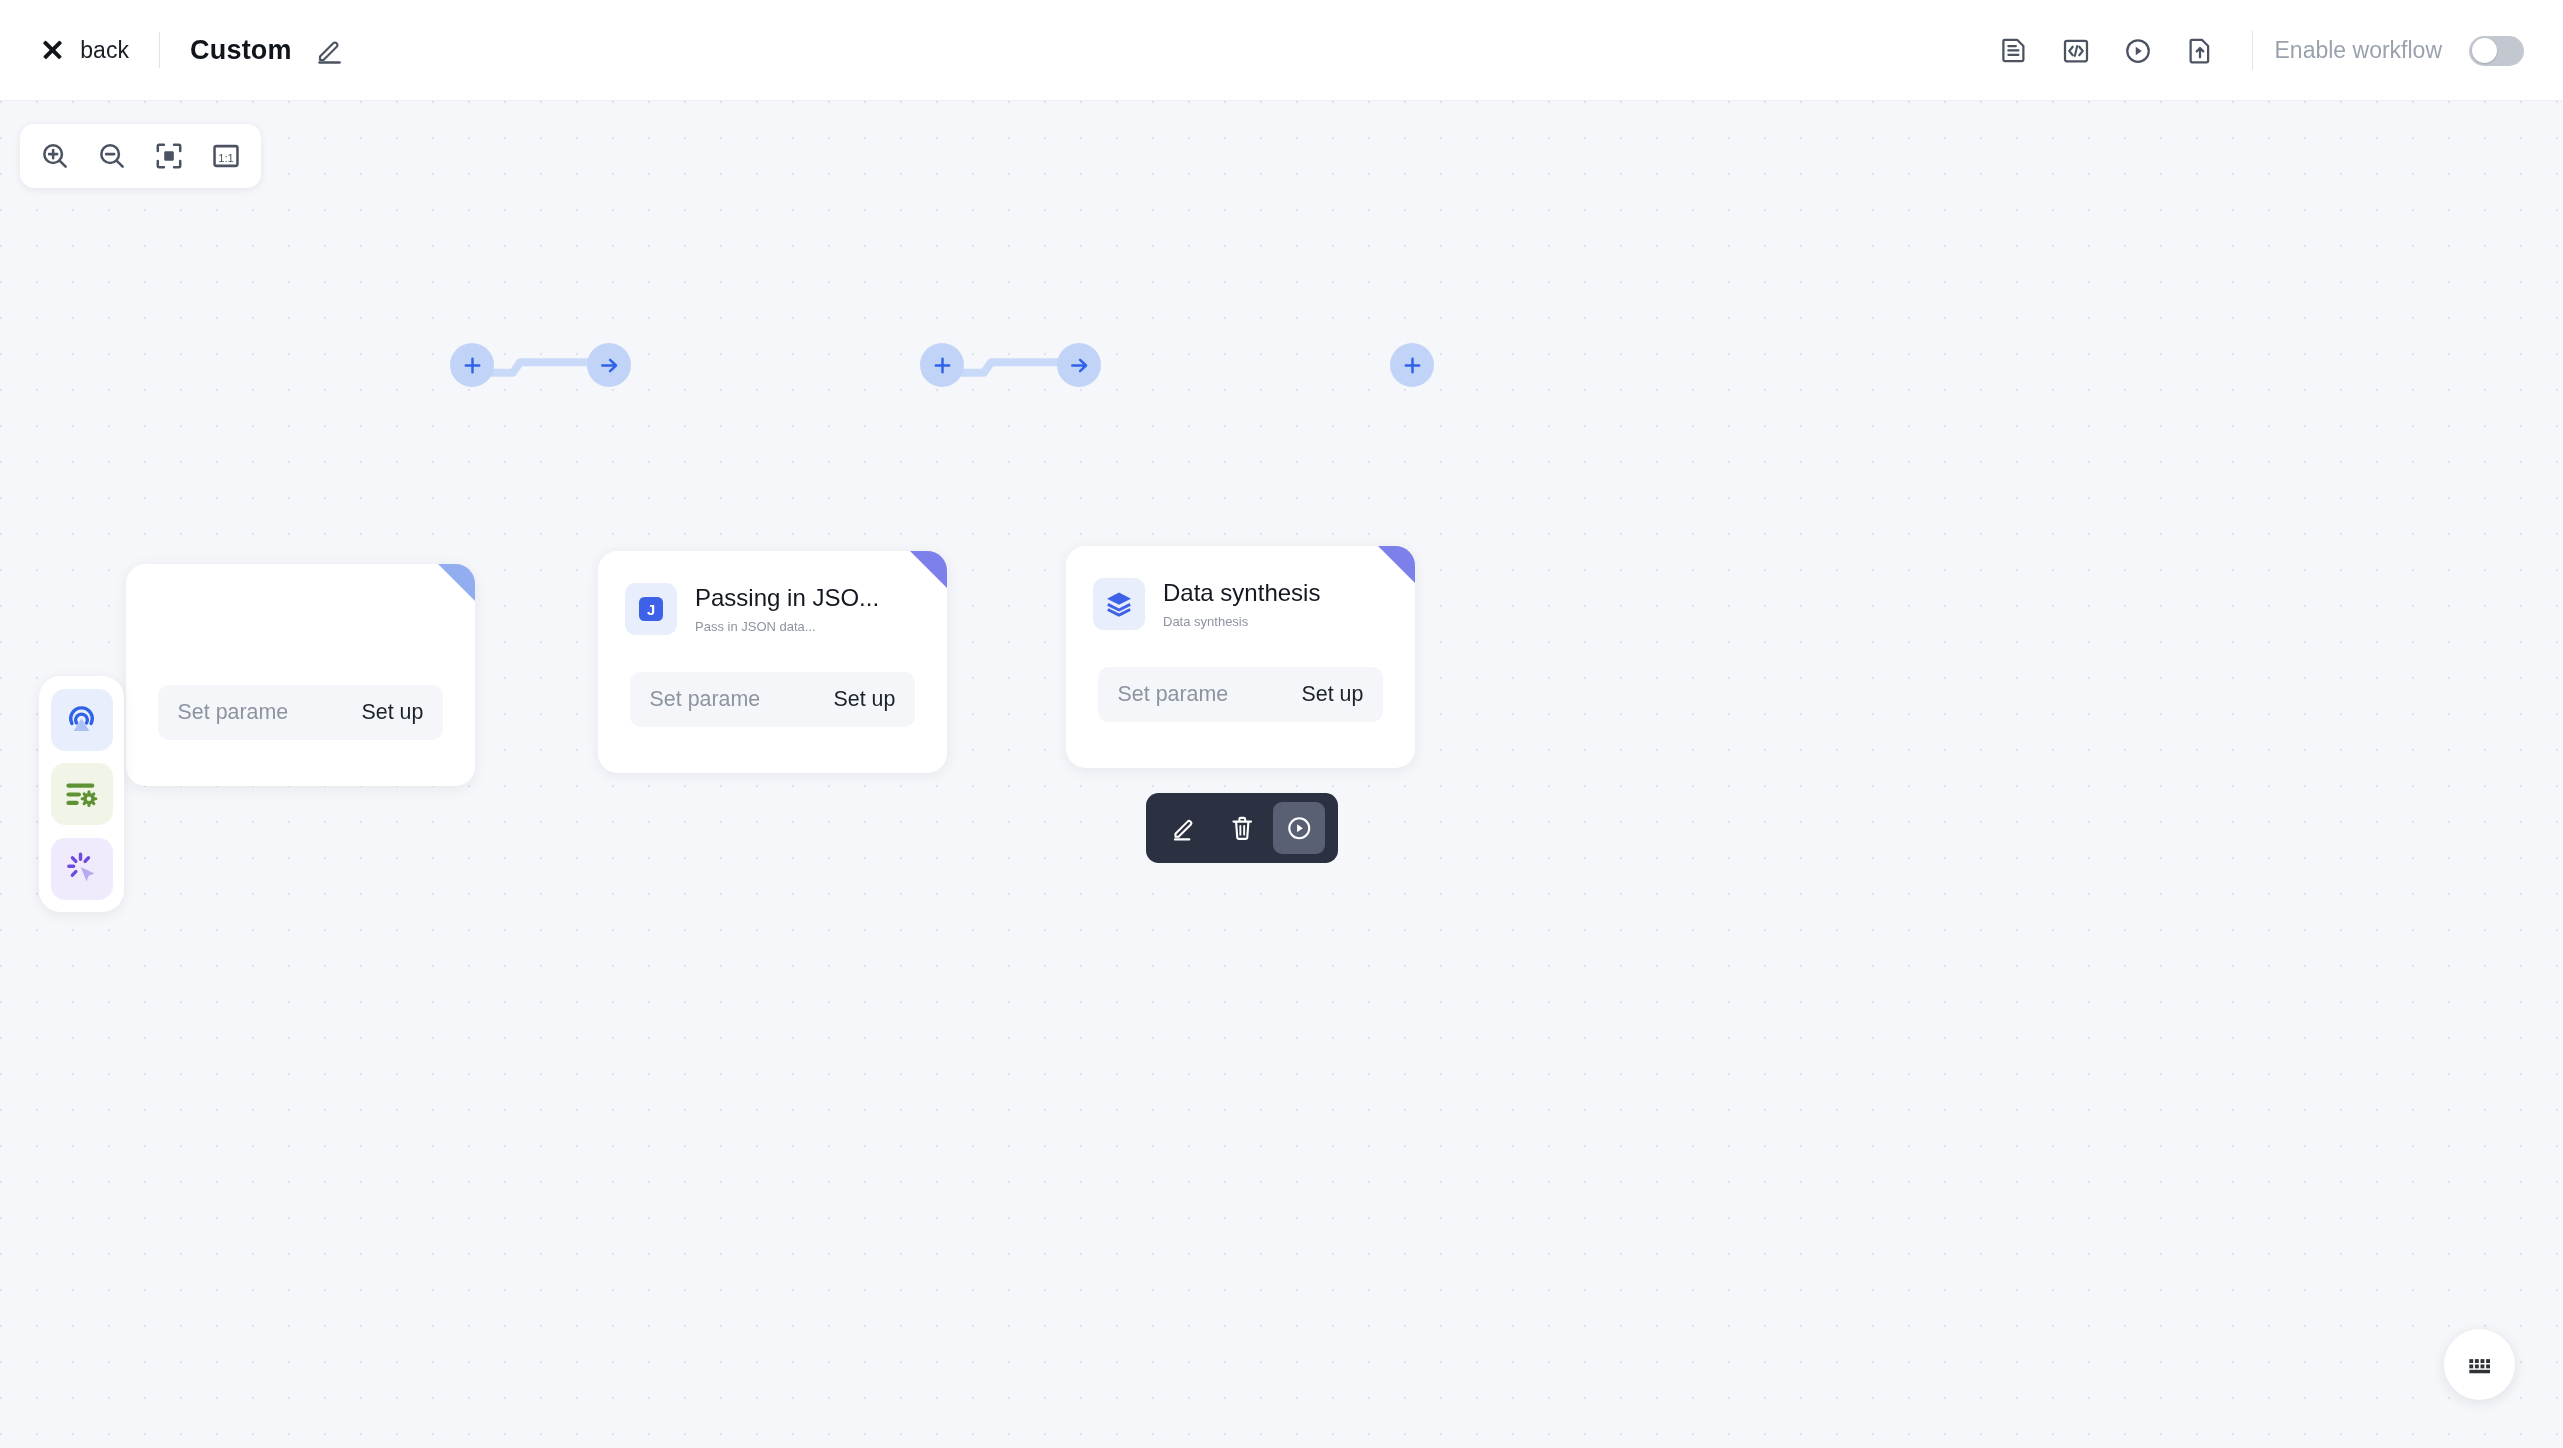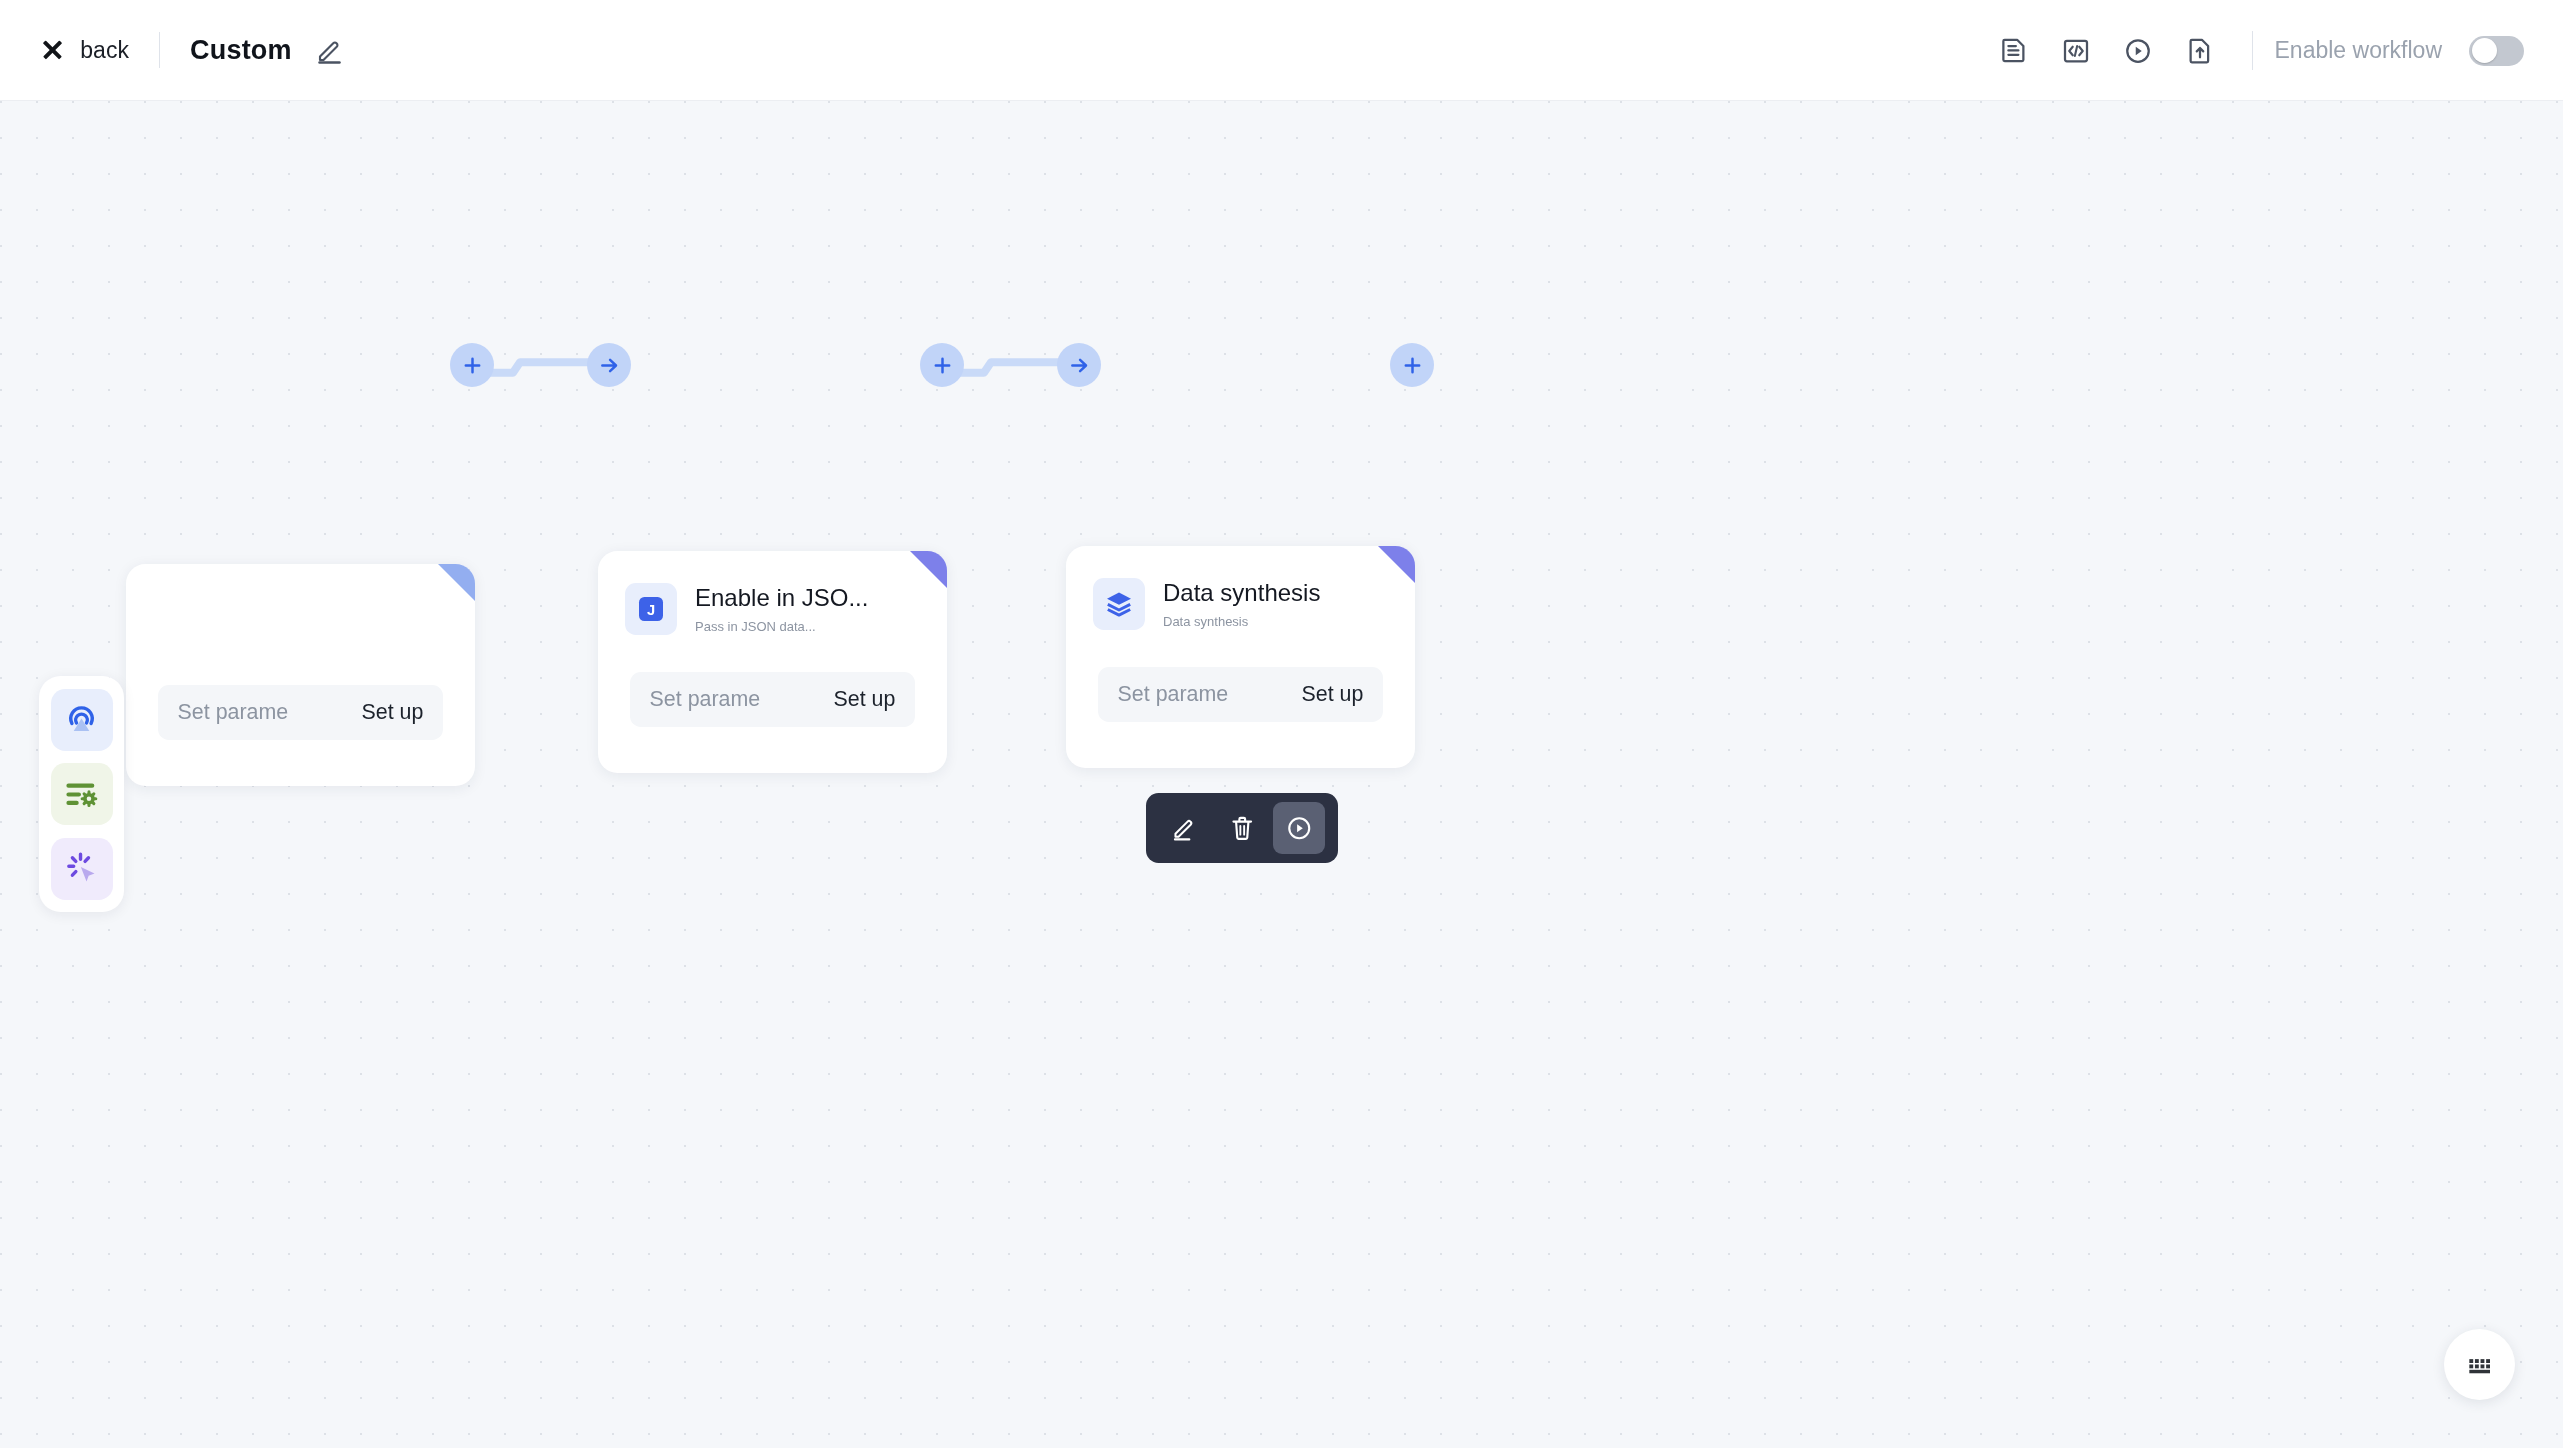--- a/index.html
+++ b/index.html
@@ -249,20 +249,46 @@
     <div class="hdr-sep"></div>
     <div class="enable-label">Enable workflow</div>
     <div class="toggle">
       <div class="knob"></div>
     </div>
   </div>
 </div>
 
 <div class="canvas">
 
+  <div class="zoom-bar">
+    <div class="zbtn">
+      <svg width="32" height="32" viewBox="0 0 24 24" fill="none">
+        <circle cx="10.6" cy="10.6" r="6.6" stroke="#4b5362" stroke-width="1.9"></circle>
+        <path d="M7.6 10.6h6M10.6 7.6v6M15.4 15.4 20 20" stroke="#4b5362" stroke-width="1.9" stroke-linecap="round"></path>
+      </svg>
+    </div>
+    <div class="zbtn">
+      <svg width="32" height="32" viewBox="0 0 24 24" fill="none">
+        <circle cx="10.6" cy="10.6" r="6.6" stroke="#4b5362" stroke-width="1.9"></circle>
+        <path d="M7.6 10.6h6M15.4 15.4 20 20" stroke="#4b5362" stroke-width="1.9" stroke-linecap="round"></path>
+      </svg>
+    </div>
+    <div class="zbtn">
+      <svg width="32" height="32" viewBox="0 0 24 24" fill="none">
+        <path d="M3.6 8.2V4.6a1 1 0 0 1 1-1h3.6M15.8 3.6h3.6a1 1 0 0 1 1 1v3.6M20.4 15.8v3.6a1 1 0 0 1-1 1h-3.6M8.2 20.4H4.6a1 1 0 0 1-1-1v-3.6" stroke="#4b5362" stroke-width="1.9" stroke-linecap="round"></path>
+        <rect x="8.4" y="8.4" width="7.2" height="7.2" rx="1" fill="#4b5362"></rect>
+      </svg>
+    </div>
+    <div class="zbtn">
+      <svg width="32" height="32" viewBox="0 0 24 24" fill="none">
+        <rect x="3.4" y="4.6" width="17.2" height="14.8" rx="1.4" stroke="#4b5362" stroke-width="1.9"></rect>
+        <text x="12" y="16.2" font-size="8.4" font-family="Liberation Sans, sans-serif" fill="#4b5362" text-anchor="middle">1:1</text>
+      </svg>
+    </div>
+  </div>
 
   <div class="rail">
     <div class="rail-item blue">
       <svg width="39" height="39" viewBox="0 0 24 24" fill="none">
         <path d="M6.1 14.4a6.6 6.6 0 1 1 11.8 0" stroke="#2f62e8" stroke-width="2.1" stroke-linecap="round"></path>
         <path d="M8.9 14.1a3.6 3.6 0 1 1 6.2 0" stroke="#2f62e8" stroke-width="2.1" stroke-linecap="round"></path>
         <path d="M12 11.4 16.8 19H7.2L12 11.4Z" fill="#aac1f3"></path>
       </svg>
     </div>
     <div class="rail-item green">
@@ -310,21 +336,21 @@
   <div class="node purple-fold" style="left:598px; top:450px;">
     <div class="node-fold"></div>
     <div class="node-head">
       <div class="node-ico">
         <svg width="32" height="32" viewBox="0 0 24 24">
           <rect x="3" y="3" width="18" height="18" rx="4" fill="#3d62e8"></rect>
           <text x="12" y="16.4" font-size="11" font-family="Liberation Sans, sans-serif" fill="#ffffff" text-anchor="middle" font-weight="bold">J</text>
         </svg>
       </div>
       <div class="node-texts">
-        <div class="node-title">Enable in JSO...</div>
+        <div class="node-title">Passing in JSO...</div>
         <div class="node-sub">Pass in JSON data...</div>
       </div>
     </div>
     <div class="node-params">
       <span class="param-label">Set parame</span>
       <span class="param-value">Set up</span>
     </div>
   </div>
 
   <div class="port" style="left:920px; top:242px;">

